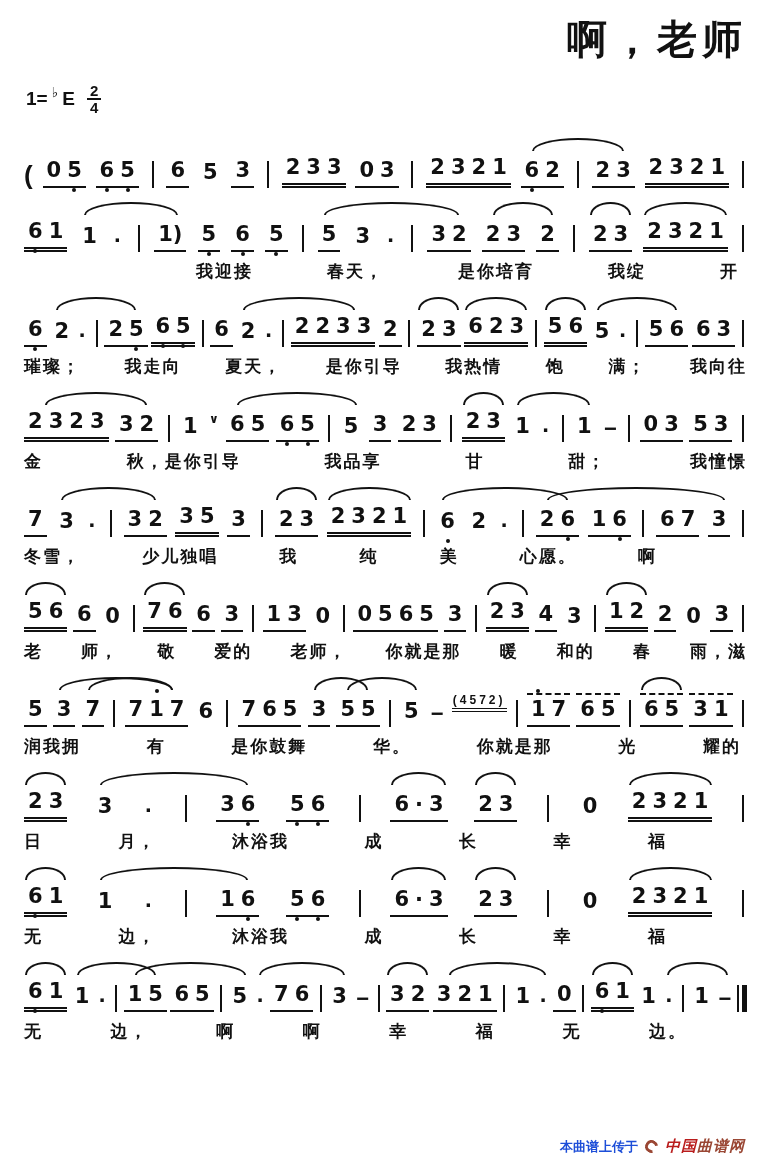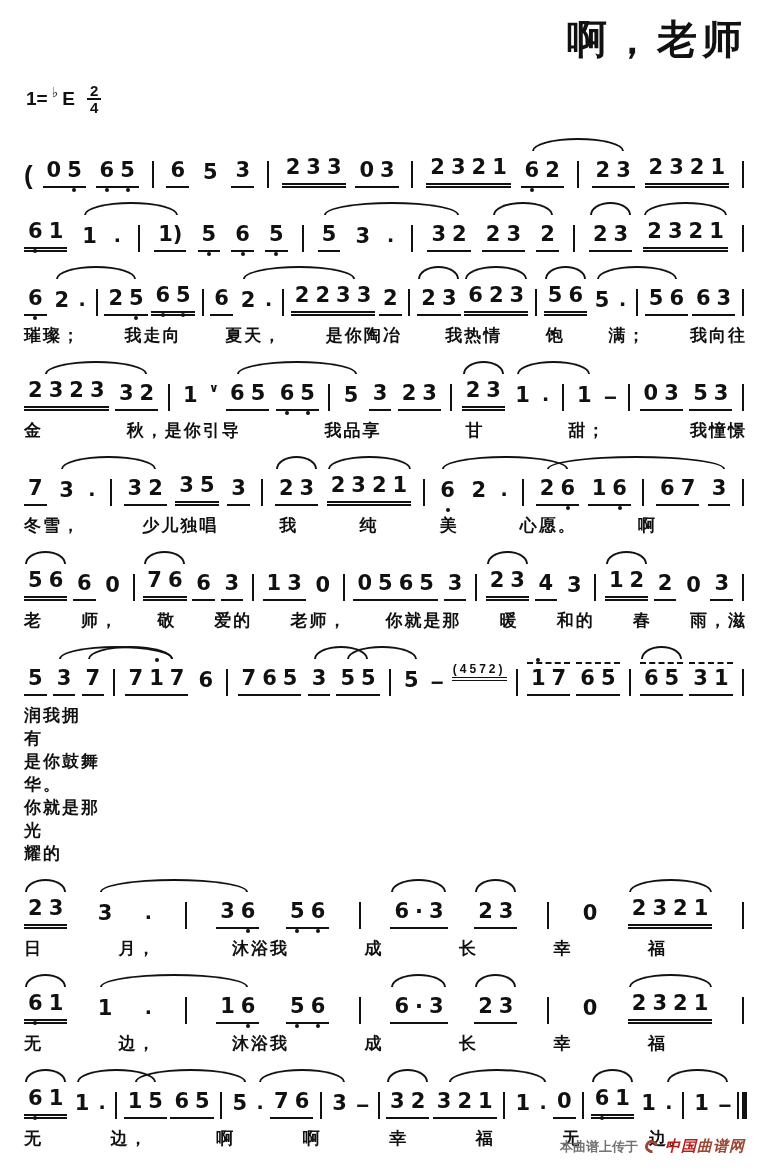--- a/index.html
+++ b/index.html
@@ -39,21 +39,21 @@
   .dash { font-size:22px; font-weight:900; line-height:26px; margin:0 2px; }
   .paren { font-size:26px; font-weight:700; line-height:26px; }
   .breath { font-size:12px; font-weight:900; position:relative; top:-16px; margin:0 1px; }
   .cue { font-size:12px; font-weight:800; letter-spacing:3px; position:relative; top:-15px;
          border-bottom:4px double #111; padding:0 1px 1px 1px; }
   .arc { position:absolute; top:1px; height:13px; border:2px solid #111; border-bottom:none;
          border-radius:50% 50% 0 0 / 100% 100% 0 0; }
   .lyr-line { display:flex; justify-content:space-between; margin-top:8px; font-size:17px; font-weight:700; letter-spacing:2px; }
   
   .footer { position:absolute; right:30px; bottom:16px; display:flex; align-items:center; gap:7px; }
-  .footer .note-txt { font-size:13px; font-weight:700; color:#737373; }
+  .footer .note-txt { font-size:13px; font-weight:700; color:#1d4ed8; }
   .logo-c { display:inline-block; width:13px; height:13px; border:3px solid #9a4734; border-radius:50%;
             border-right-color:transparent; transform:rotate(35deg); }
   .sitename { font-size:15px; font-weight:900; font-style:italic; letter-spacing:1px; }
   .sitename .cn { color:#b91c1c; }
   .sitename .qp { color:#9a4734; }
 </style>
 </head>
 <body>
 
 <div class="title">啊，老师</div>
@@ -117,20 +117,27 @@
           <span class="grp u1"><span class="ch">2</span><span class="ch">3</span></span>
           <span class="grp u2"><span class="ch">2</span><span class="ch">3</span><span class="ch">2</span><span class="ch">1</span></span>
           <span class="bar"></span>
         </div>
         <span class="arc" style="left: 59.75px; width: 94.25px;"></span>
         <span class="arc" style="left: 299.75px; width: 135.5px;"></span>
         <span class="arc" style="left: 468.75px; width: 60.5px;"></span>
         <span class="arc" style="left: 566px; width: 41px;"></span>
         <span class="arc" style="left: 620px; width: 83px;"></span>
       </div>
+      <div class="lyr-line" style="padding-left: 172px; padding-right: 8px;">
+        <span class="lyr">我迎接</span>
+        <span class="lyr">春天，</span>
+        <span class="lyr">是你培育</span>
+        <span class="lyr">我绽</span>
+        <span class="lyr">开</span>
+      </div>
     </div>
     <div class="system">
       <div class="sys-notes">
         <div class="note-line">
           <span class="grp u1"><span class="ch">6<span class="lo"></span></span></span>
           <span class="grp u0"><span class="ch">2</span></span>
           <span class="dot">·</span>
           <span class="bar"></span>
           <span class="grp u1"><span class="ch">2</span><span class="ch">5<span class="lo"></span></span></span>
           <span class="grp u2"><span class="ch">6<span class="lo"></span></span><span class="ch">5<span class="lo"></span></span></span>
@@ -157,21 +164,21 @@
         <span class="arc" style="left: 218.75px; width: 112px;"></span>
         <span class="arc" style="left: 394px; width: 41px;"></span>
         <span class="arc" style="left: 441px; width: 62px;"></span>
         <span class="arc" style="left: 521px; width: 41px;"></span>
         <span class="arc" style="left: 572.75px; width: 80.5px;"></span>
       </div>
       <div class="lyr-line" style="padding-left: 0px; padding-right: 0px;">
         <span class="lyr">璀璨；</span>
         <span class="lyr">我走向</span>
         <span class="lyr">夏天，</span>
-        <span class="lyr">是你陶冶</span>
+        <span class="lyr">是你引导</span>
         <span class="lyr">我热情</span>
         <span class="lyr">饱</span>
         <span class="lyr">满；</span>
         <span class="lyr">我向往</span>
       </div>
     </div>
     <div class="system">
       <div class="sys-notes">
         <div class="note-line">
           <span class="grp u2"><span class="ch">2</span><span class="ch">3</span><span class="ch">2</span><span class="ch">3</span></span>
@@ -321,21 +328,21 @@
           <span class="grp u1 dt"><span class="ch">6</span><span class="ch">5</span></span>
           <span class="grp u1 dt"><span class="ch">3</span><span class="ch">1</span></span>
           <span class="bar"></span>
         </div>
         <span class="arc" style="left: 34.75px; width: 114.25px;"></span>
         <span class="arc" style="left: 63.75px; width: 85.25px;"></span>
         <span class="arc" style="left: 289.75px; width: 54.5px;"></span>
         <span class="arc" style="left: 322.75px; width: 70.5px;"></span>
         <span class="arc" style="left: 617px; width: 41px;"></span>
       </div>
-      <div class="lyr-line" style="padding-left: 0px; padding-right: 6px; flex-direction: column;">
+      <div class="lyr-line" style="padding-left: 0px; padding-right: 6px;">
         <span class="lyr">润我拥</span>
         <span class="lyr">有</span>
         <span class="lyr">是你鼓舞</span>
         <span class="lyr">华。</span>
         <span class="lyr">你就是那</span>
         <span class="lyr">光</span>
         <span class="lyr">耀的</span>
       </div>
     </div>
     <div class="system">

